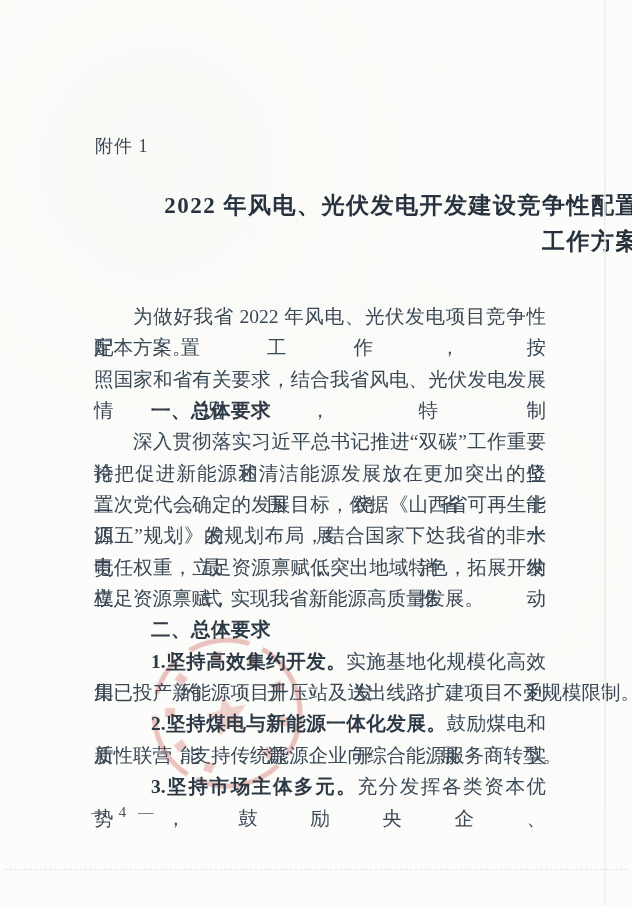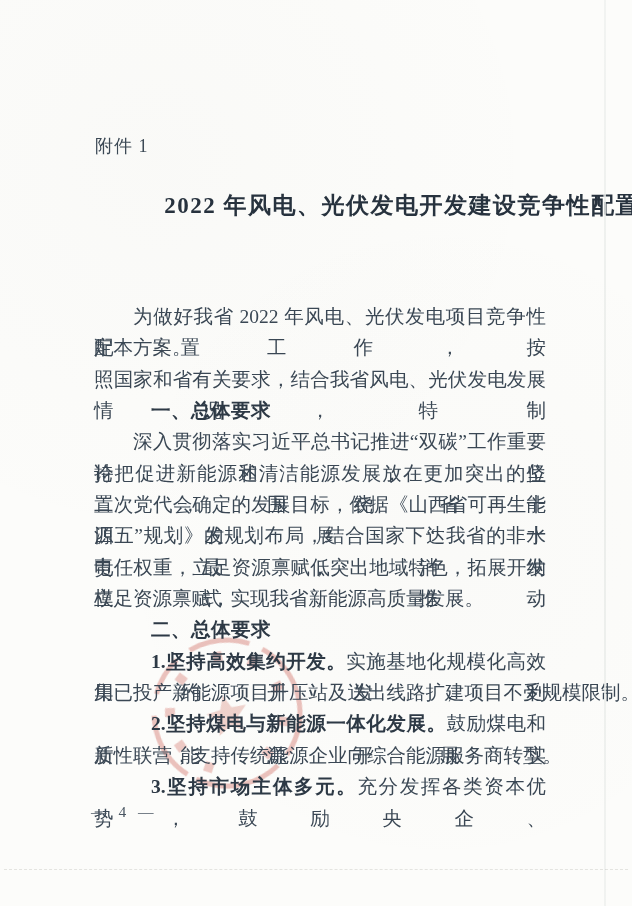--- a/index.html
+++ b/index.html
@@ -55,20 +55,21 @@
 </style>
 </head>
 <body>
 
 <div class="page">
 
   <div class="attachment-label">附件 1</div>
 
   <div class="doc-title">
     <div>2022 年风电、光伏发电开发建设竞争性配置</div>
+    <div>工作方案</div>
   </div>
 
   <div class="seal">
     <svg width="160" height="160" viewBox="0 0 160 160">
       <circle cx="80" cy="80" r="73" fill="none" stroke="#c0392b" stroke-width="5" stroke-dasharray="62 14 88 10 70 22 40 16" opacity="0.30"></circle>
       <path d="M80 62 L85.8 75.4 L100.4 76.6 L89.4 86.2 L92.7 100.4 L80 93 L67.3 100.4 L70.6 86.2 L59.6 76.6 L74.2 75.4 Z" fill="#c0392b" opacity="0.22"></path>
       <g fill="#c0392b" opacity="0.26">
         <rect x="76" y="18" width="9" height="10" transform="rotate(4 80 80)"></rect>
         <rect x="76" y="18" width="9" height="10" transform="rotate(40 80 80)"></rect>
         <rect x="76" y="18" width="9" height="10" transform="rotate(76 80 80)"></rect>

